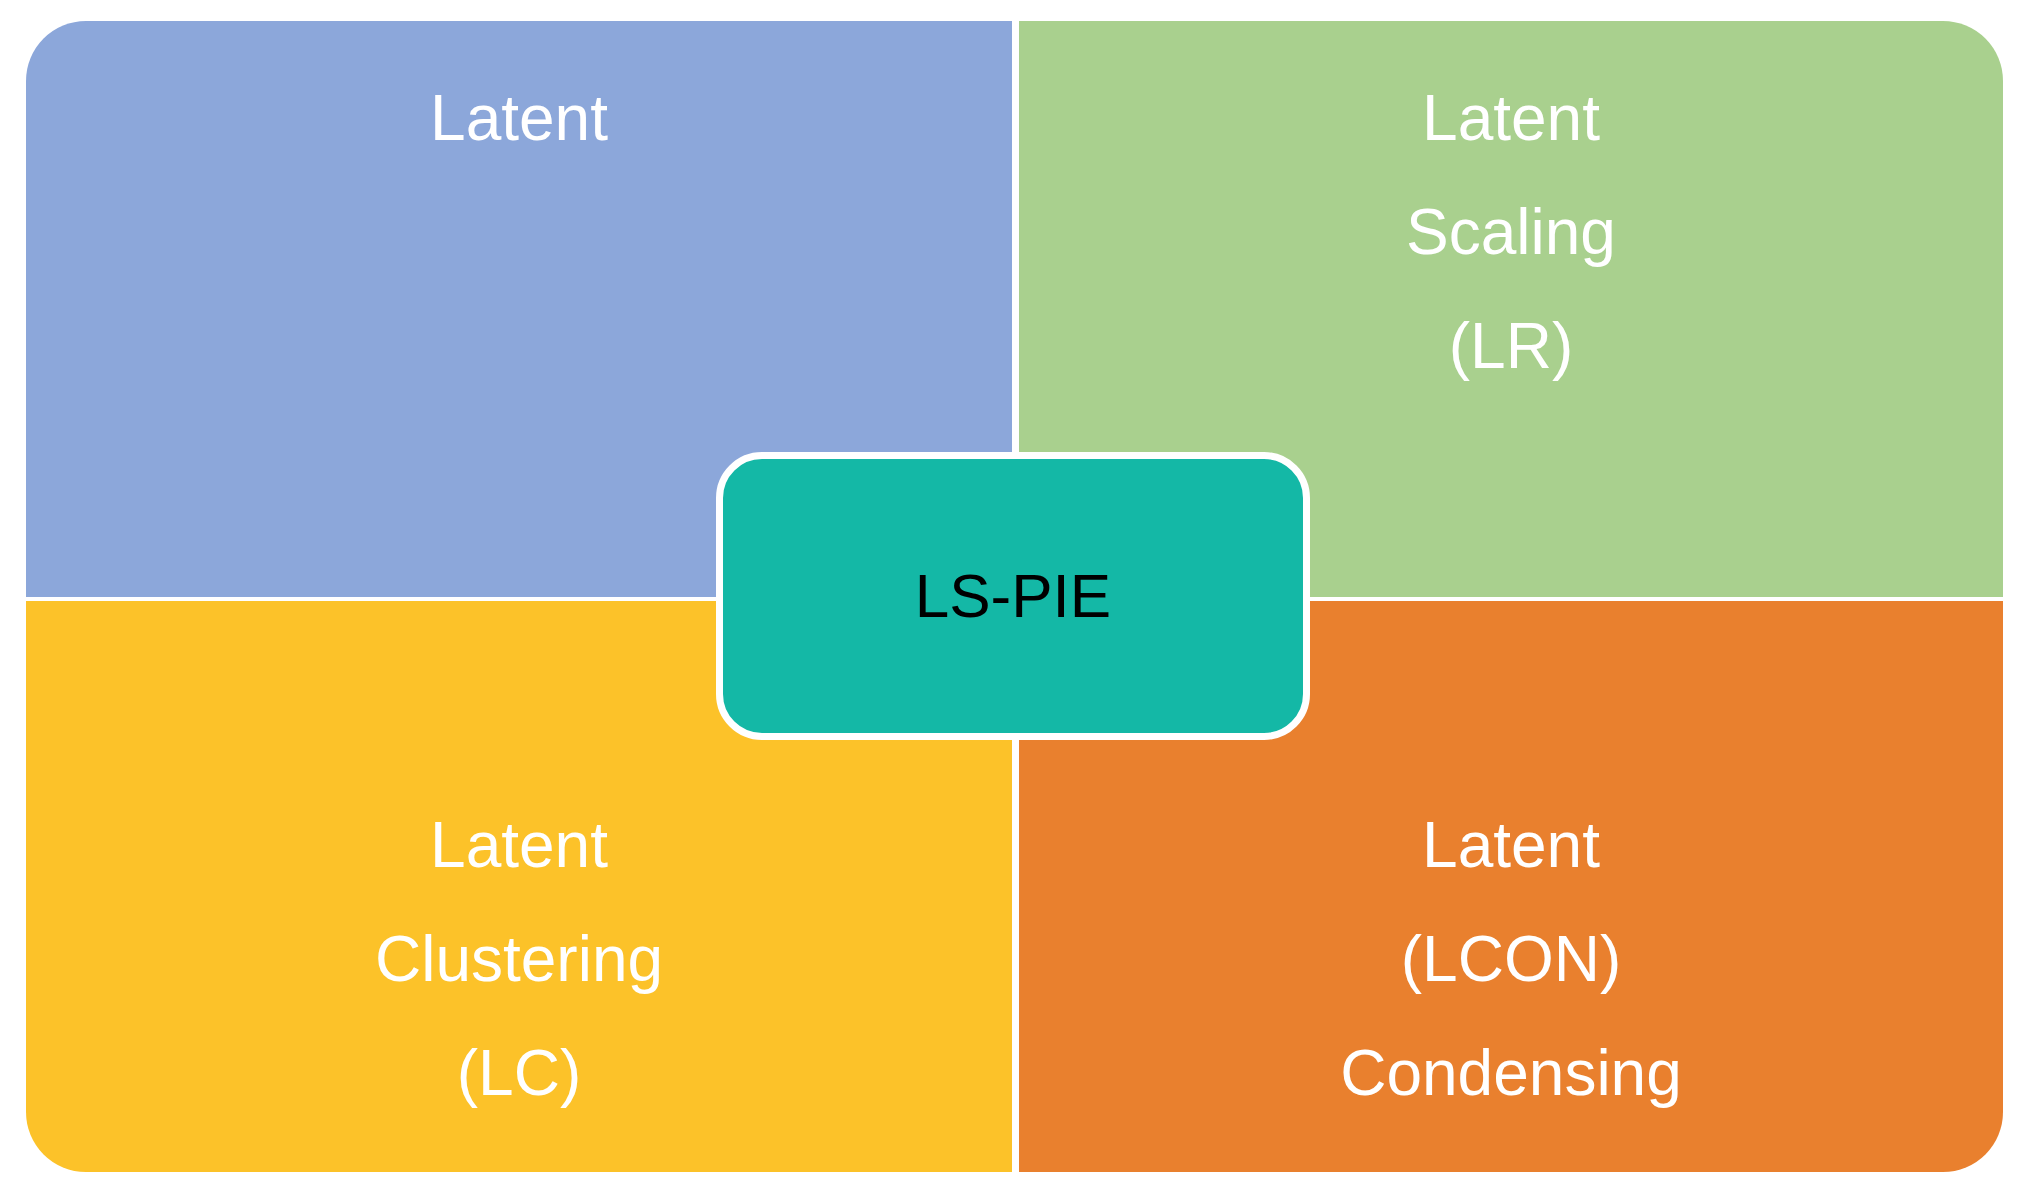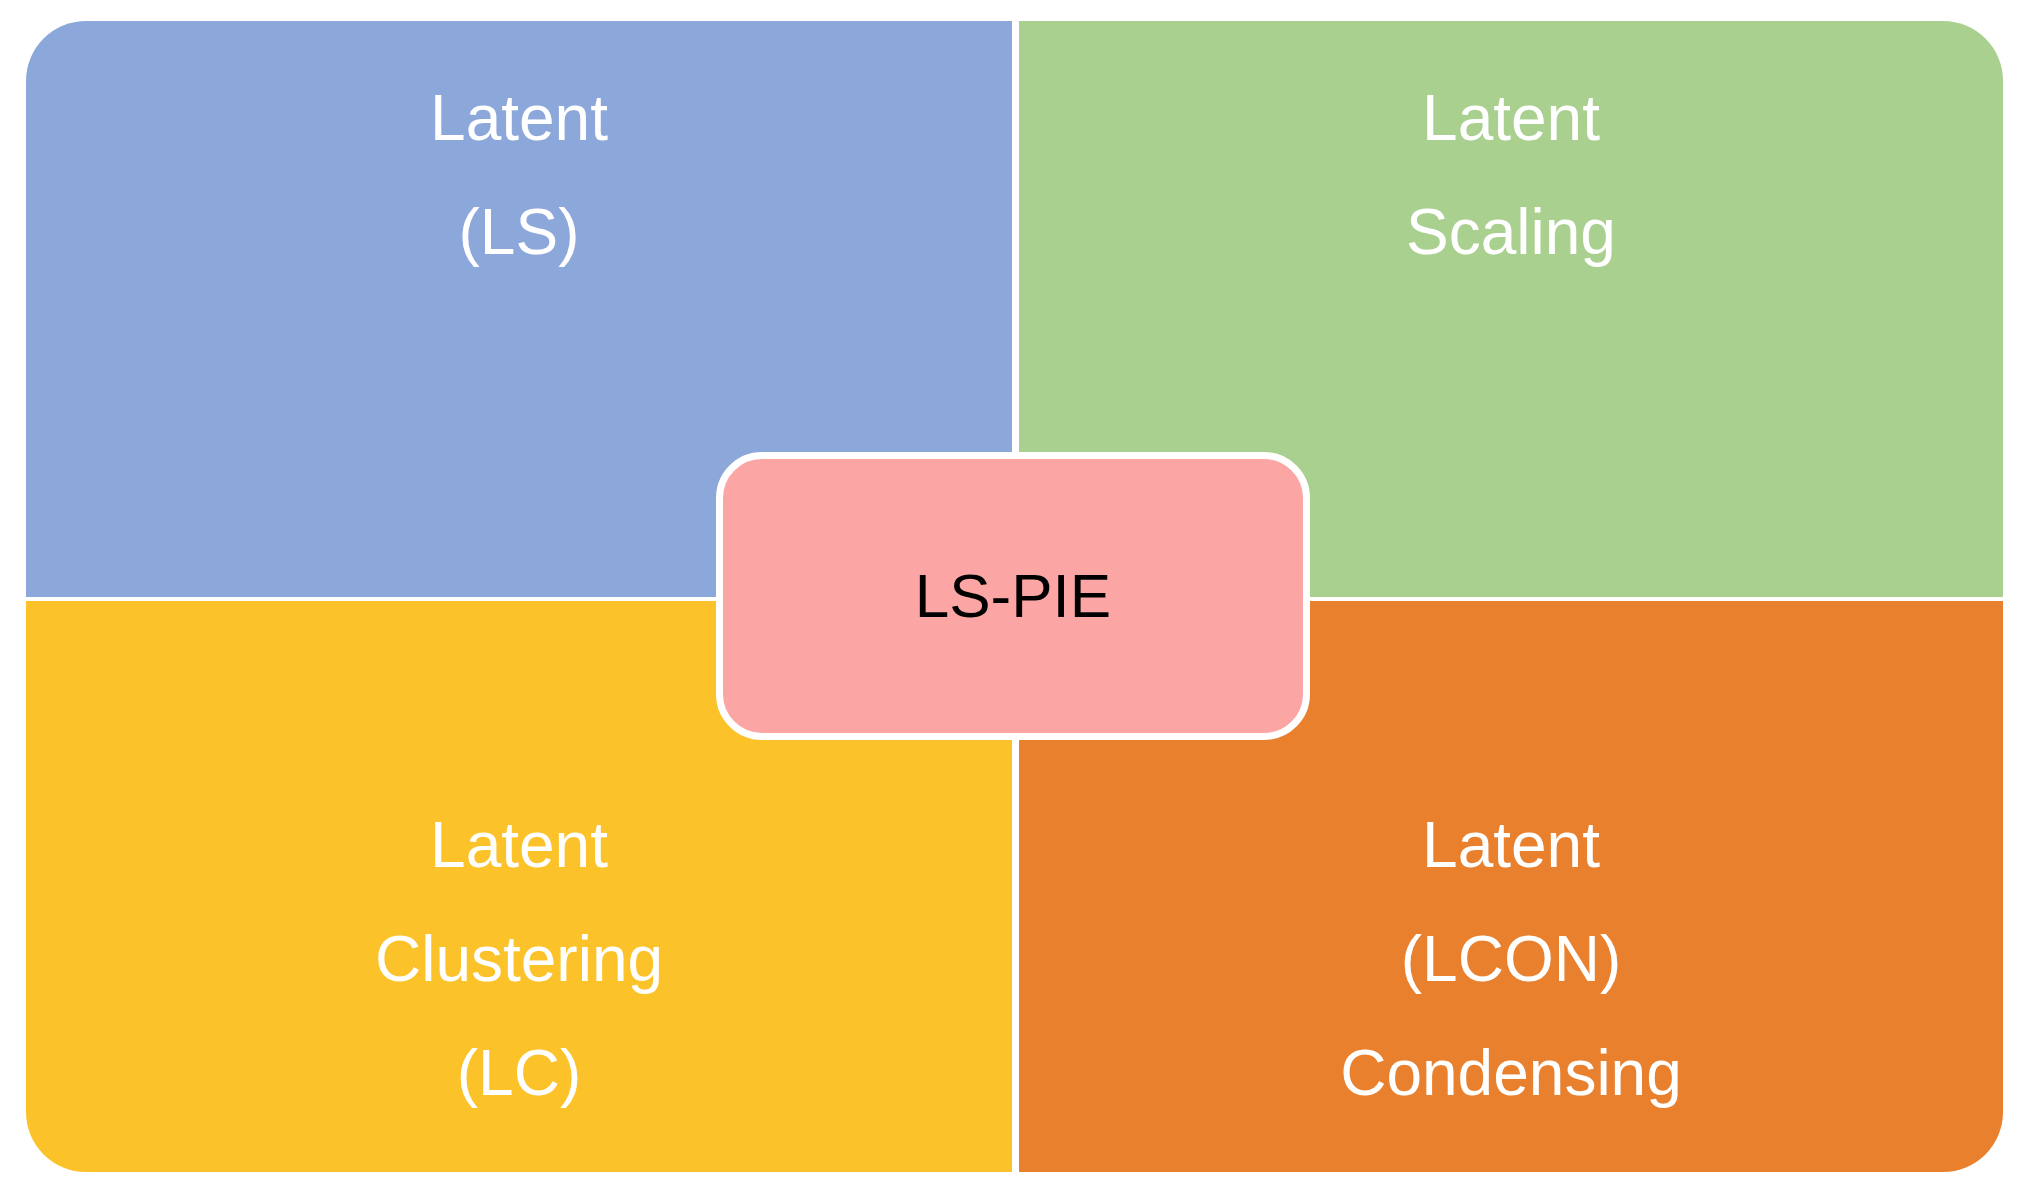--- a/index.html
+++ b/index.html
@@ -79,44 +79,44 @@
   }
 </style>
 </head>
 <body>
 
 <div class="canvas">
 
   <div class="quadrant q-top-left" style="background: rgb(140, 167, 218);">
     <div class="label">
       <span>Latent</span>
-      <span>(LS)</span>
     </div>
   </div>
 
   <div class="quadrant q-top-right" style="background: rgb(169, 208, 142);">
     <div class="label">
       <span>Latent</span>
       <span>Scaling</span>
+      <span>(LR)</span>
     </div>
   </div>
 
   <div class="quadrant q-bottom-left" style="background: rgb(252, 194, 41);">
     <div class="label">
       <span>Latent</span>
       <span>Clustering</span>
       <span>(LC)</span>
     </div>
   </div>
 
   <div class="quadrant q-bottom-right" style="background: rgb(233, 128, 46);">
     <div class="label">
       <span>Latent</span>
       <span>(LCON)</span>
       <span>Condensing</span>
     </div>
   </div>
 
-  <div class="center-badge" style="background: #fca5a5;">
+  <div class="center-badge" style="background: #14b8a6;">
     <span class="badge-label">LS-PIE</span>
   </div>
 
 </div>
 
 </body></html>

